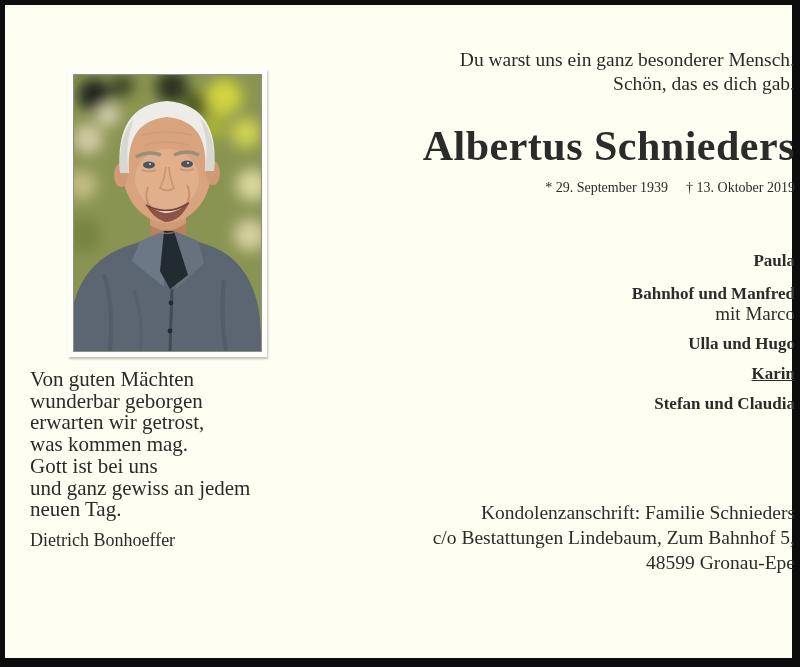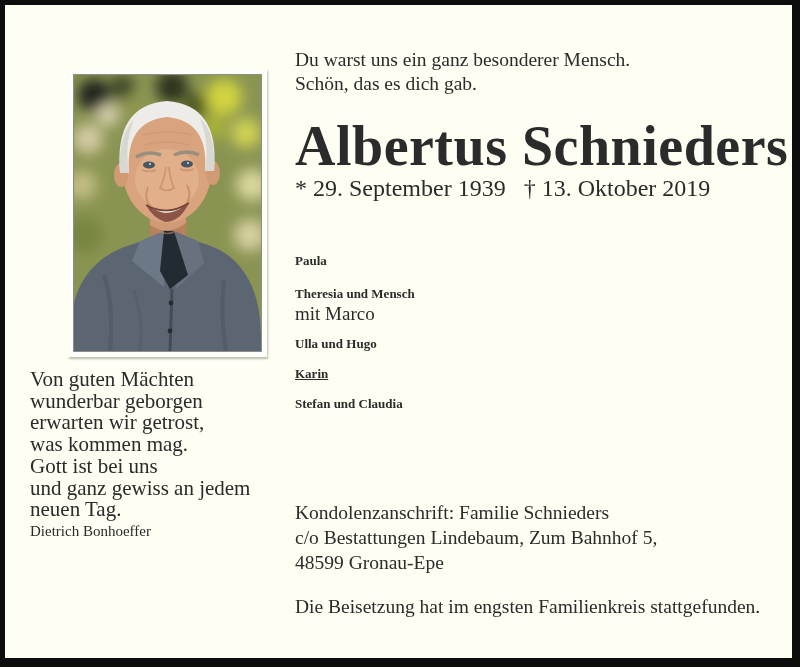--- a/index.html
+++ b/index.html
@@ -30,35 +30,35 @@
     border:1px solid #8e8e88;
     overflow:hidden;
   }
   .photo-inner svg { display:block; width:100%; height:100%; }
   
   .poem {
     position:absolute; left:25px; top:364px; width:275px;
     font-size:21px; line-height:21.7px;font-family:Liberation Serif, serif;
   }
   .poem-author {
-    margin-top:1px;
-    font-size:15px; line-height:18px;
+    margin-top:10px;
+    font-size:18px; line-height:18px;
   }
   
-  .rc { position:absolute; left:290px; width:500px; text-align:left; }
+  .rc { position:absolute; left:290px; width:500px; text-align:right; }
   .epigraph { top:43px; font-size:19.5px; line-height:24px; }
   .name {
     top:120px;
-    font-size:56px; line-height:42px;
+    font-size:42px; line-height:42px;
     font-weight:bold; letter-spacing:.5px;
     white-space:nowrap;
   }
-  .dates { top:172px; font-size:24px; line-height:22px; white-space:nowrap; }
+  .dates { top:172px; font-size:14px; line-height:22px; white-space:nowrap; }
   .dates .death-group { margin-left:18px; }
-  .m-name { font-weight:bold; font-size:13px; line-height:21px; }
+  .m-name { font-weight:bold; font-size:17px; line-height:21px; }
   .m-note { font-size:19px; line-height:21px; }
   .m-0 { top:245px; } .m-1 { top:278px; } .m-1n { top:298px; }
   .m-2 { top:328px; } .m-3 { top:358px;text-decoration:underline; } .m-4 { top:388px; } .m-4n { top:407px; }
   .condolence { top:495px; font-size:19.5px; line-height:25px; }
   .funeral { top:590px; font-size:19.5px; line-height:24px; white-space:nowrap; }
 </style>
 </head>
 <body>
 
 <div class="stage">
@@ -158,28 +158,27 @@
       <div>Schön, das es dich gab.</div>
     </div>
 
     <h1 class="rc name">Albertus Schnieders</h1>
 
     <div class="rc dates">
       <span class="birth-group"><span>*</span> <span>29. September 1939</span></span><span class="death-group"><span>†</span> <span>13. Oktober 2019</span></span>
     </div>
 
     <div class="rc m-name m-0">Paula</div>
-    <div class="rc m-name m-1">Theresia und Mensch</div>
+    <div class="rc m-name m-1">Bahnhof und Manfred</div>
     <div class="rc m-note m-1n">mit Marco</div>
     <div class="rc m-name m-2">Ulla und Hugo</div>
     <div class="rc m-name m-3">Karin</div>
     <div class="rc m-name m-4">Stefan und Claudia</div>
 
     <div class="rc condolence">
       <div>Kondolenzanschrift: Familie Schnieders</div>
       <div>c/o Bestattungen Lindebaum, Zum Bahnhof 5,</div>
       <div>48599 Gronau-Epe</div>
     </div>
 
-    <div class="rc funeral">Die Beisetzung hat im engsten Familienkreis stattgefunden.</div>
 
   </div>
 </div>
 
 </body></html>

